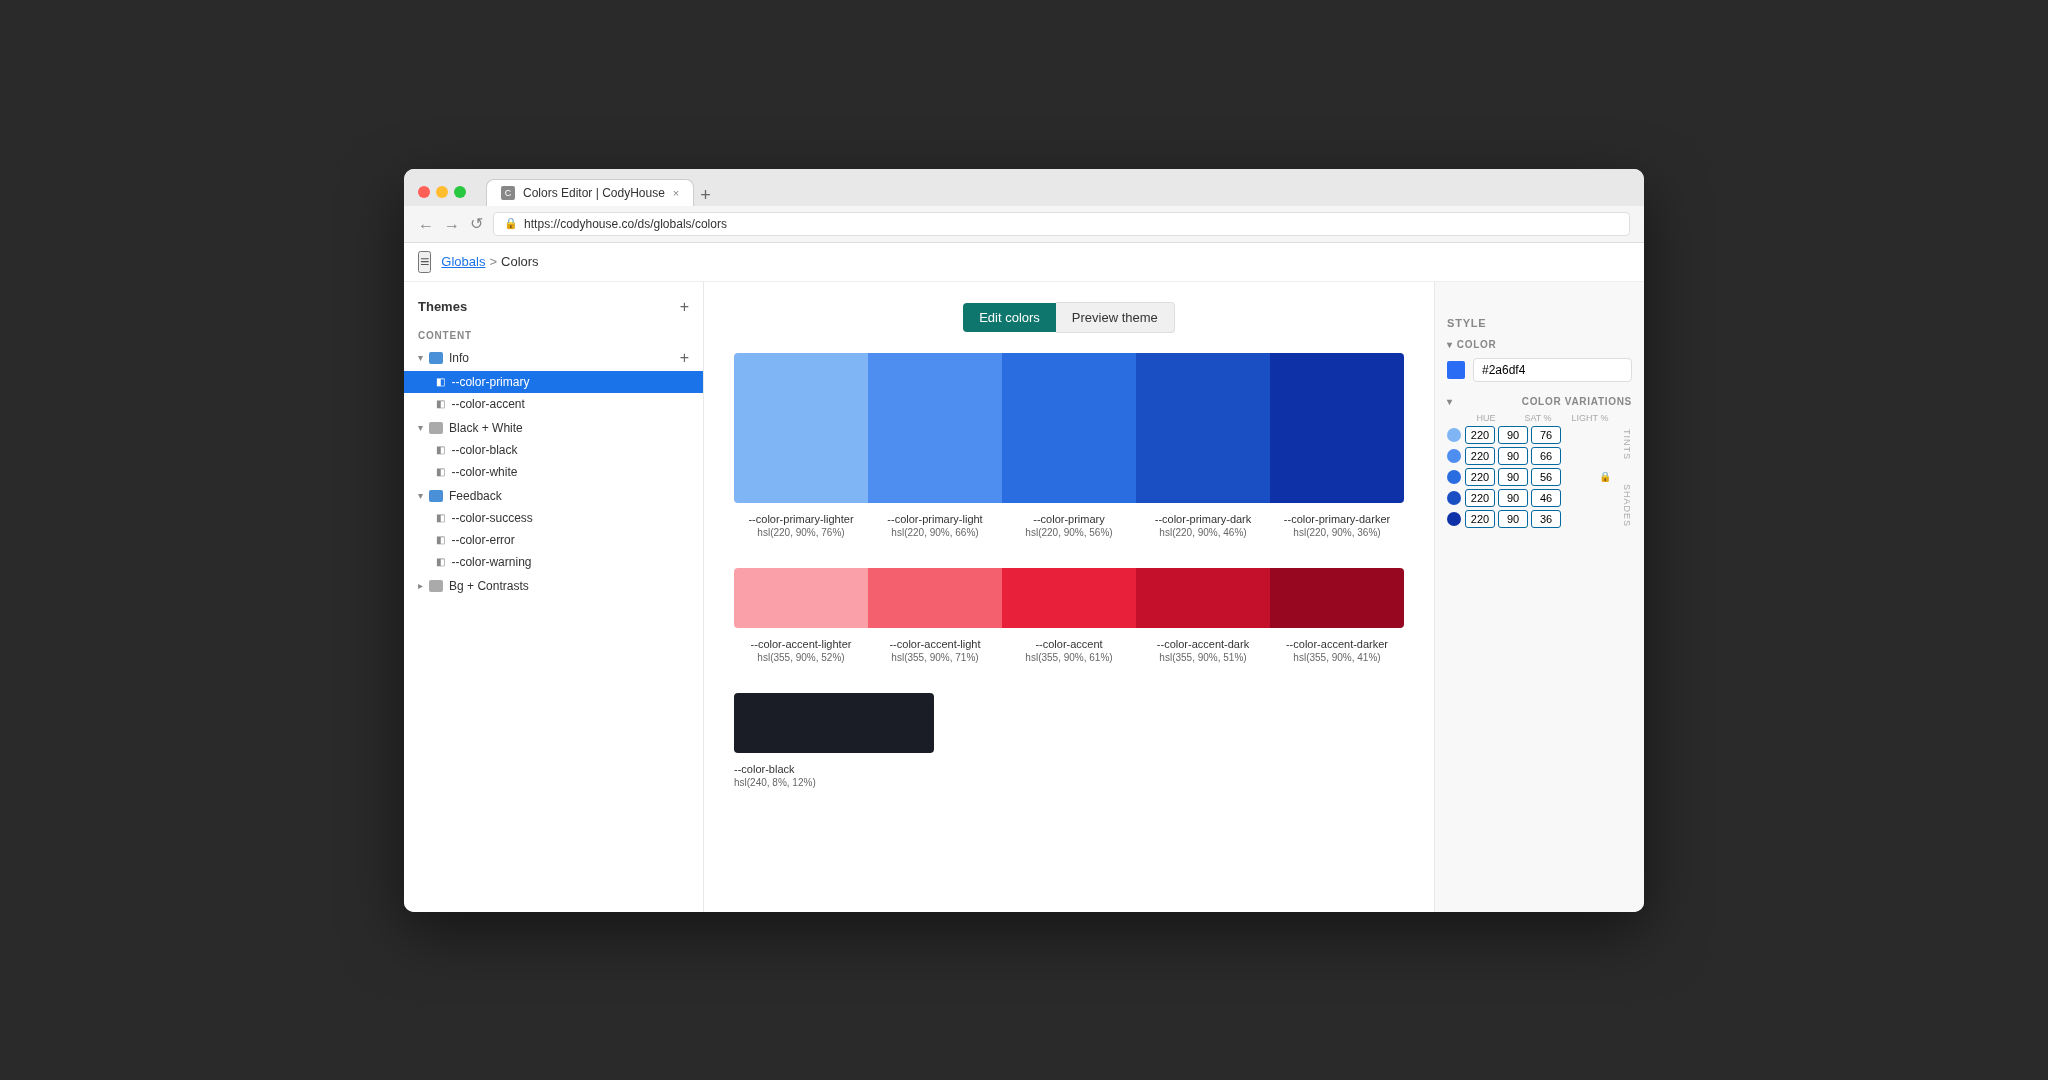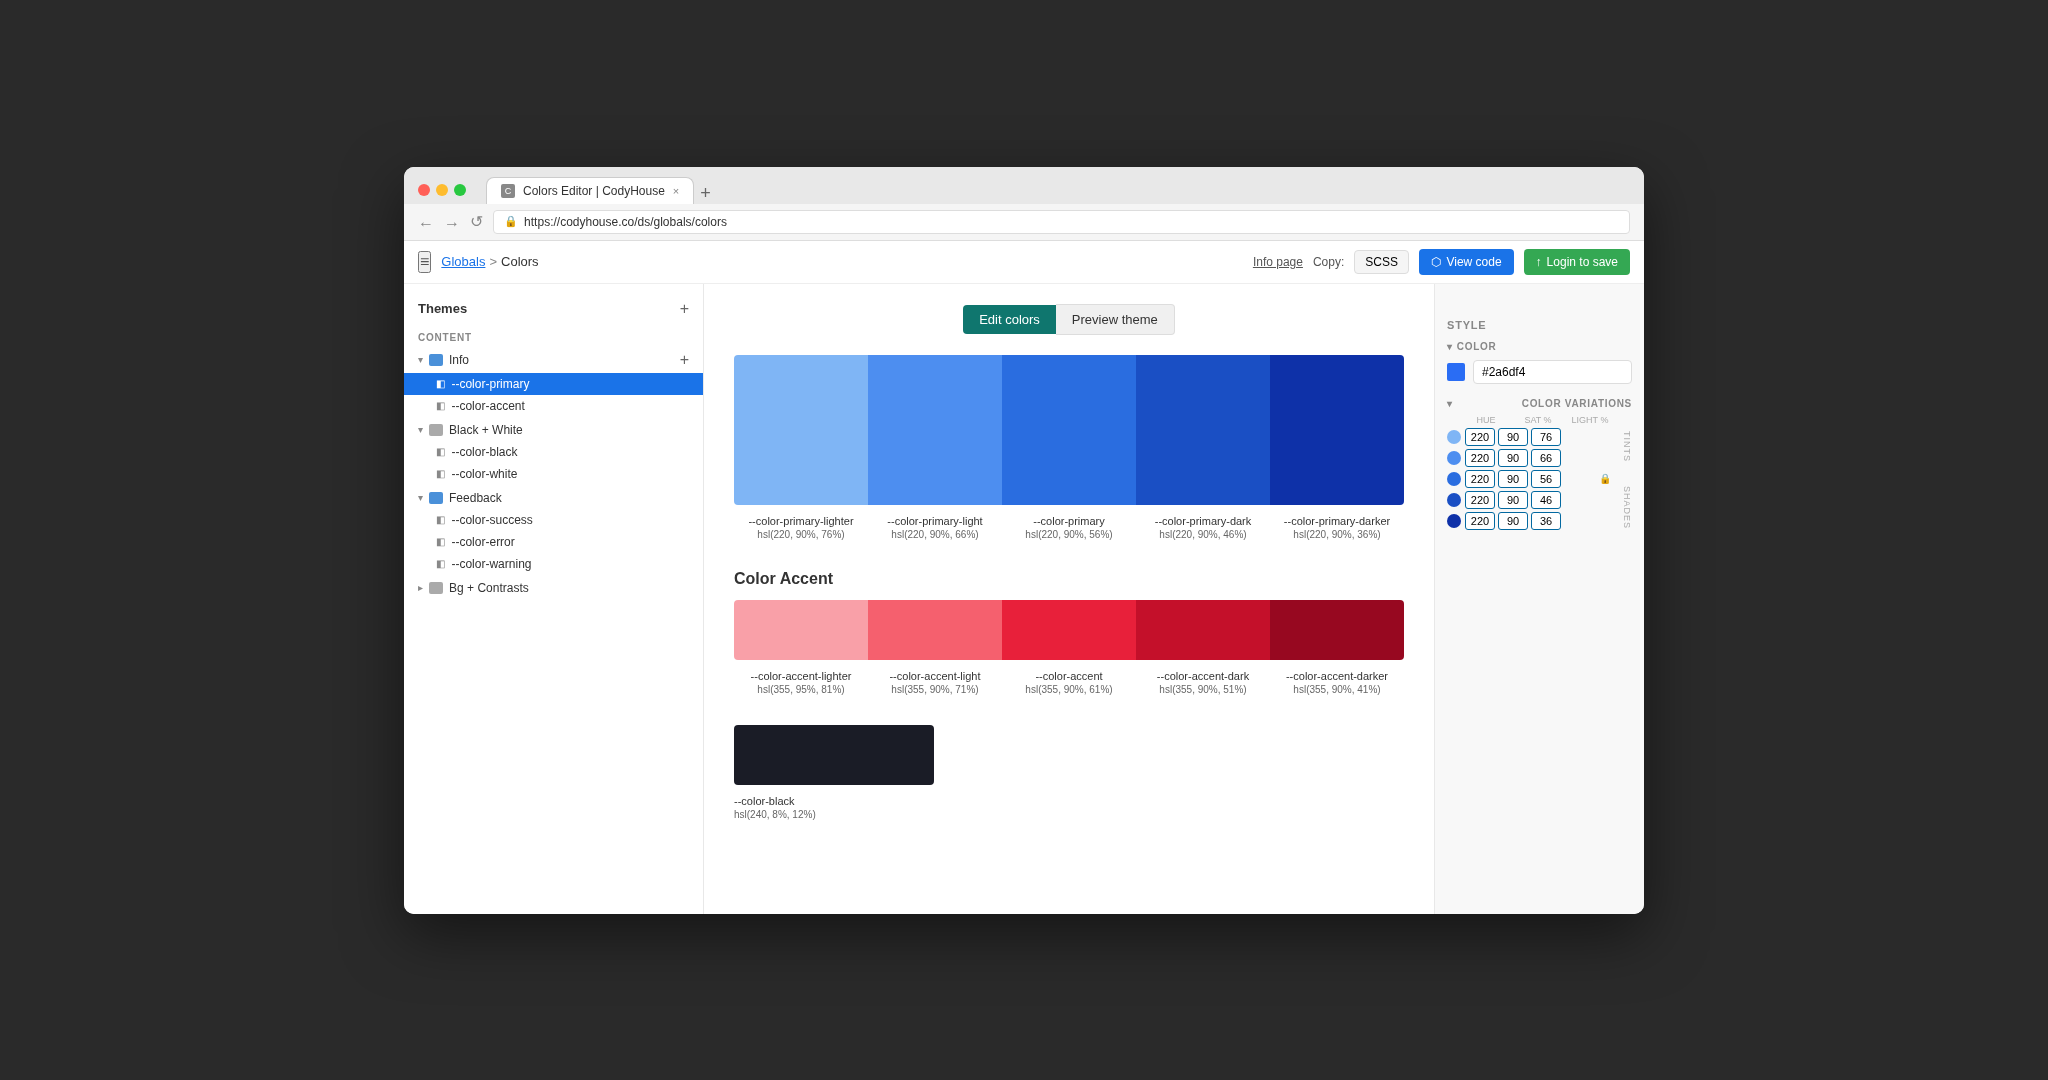--- a/index.html
+++ b/index.html
@@ -444,33 +444,20 @@
     </div>
   </div>
 
   <div class="app-toolbar">
     <button class="hamburger">≡</button>
     <nav class="breadcrumb">
       <a>Globals</a>
       <span class="breadcrumb-sep">&gt;</span>
       <span>Colors</span>
     </nav>
-    <div class="toolbar-right">
-      <span class="info-page-link">Info page</span>
-      <span class="copy-label">Copy:</span>
-      <button class="scss-btn">SCSS</button>
-      <button class="view-code-btn">
-        <span>⬡</span>
-        <span>View code</span>
-      </button>
-      <button class="login-save-btn">
-        <span>↑</span>
-        <span>Login to save</span>
-      </button>
-    </div>
   </div>
 
   <div class="app-body">
 
     <div class="sidebar">
       <div class="sidebar-section-header">
         <span class="sidebar-section-title">Themes</span>
         <button class="sidebar-add-btn">+</button>
       </div>
       <div class="sidebar-label">CONTENT</div>
@@ -568,32 +555,31 @@
             <span class="color-label-value">hsl(220, 90%, 46%)</span>
           </div>
           <div class="color-label-item">
             <span class="color-label-name">--color-primary-darker</span>
             <span class="color-label-value">hsl(220, 90%, 36%)</span>
           </div>
         </div>
       </div>
 
       <div class="color-section">
-        <div class="color-section-title">Color Accent</div>
         <div class="color-swatches" style="height:60px">
           <div class="color-swatch" style="background:#f9a0a8"></div>
           <div class="color-swatch" style="background:#f5606e"></div>
           <div class="color-swatch" style="background:#e8203a"></div>
           <div class="color-swatch" style="background:#c4102a"></div>
           <div class="color-swatch" style="background:#970820"></div>
         </div>
         <div class="color-labels">
           <div class="color-label-item">
             <span class="color-label-name">--color-accent-lighter</span>
-            <span class="color-label-value">hsl(355, 95%, 81%)</span>
+            <span class="color-label-value">hsl(355, 90%, 52%)</span>
           </div>
           <div class="color-label-item">
             <span class="color-label-name">--color-accent-light</span>
             <span class="color-label-value">hsl(355, 90%, 71%)</span>
           </div>
           <div class="color-label-item">
             <span class="color-label-name">--color-accent</span>
             <span class="color-label-value">hsl(355, 90%, 61%)</span>
           </div>
           <div class="color-label-item">

